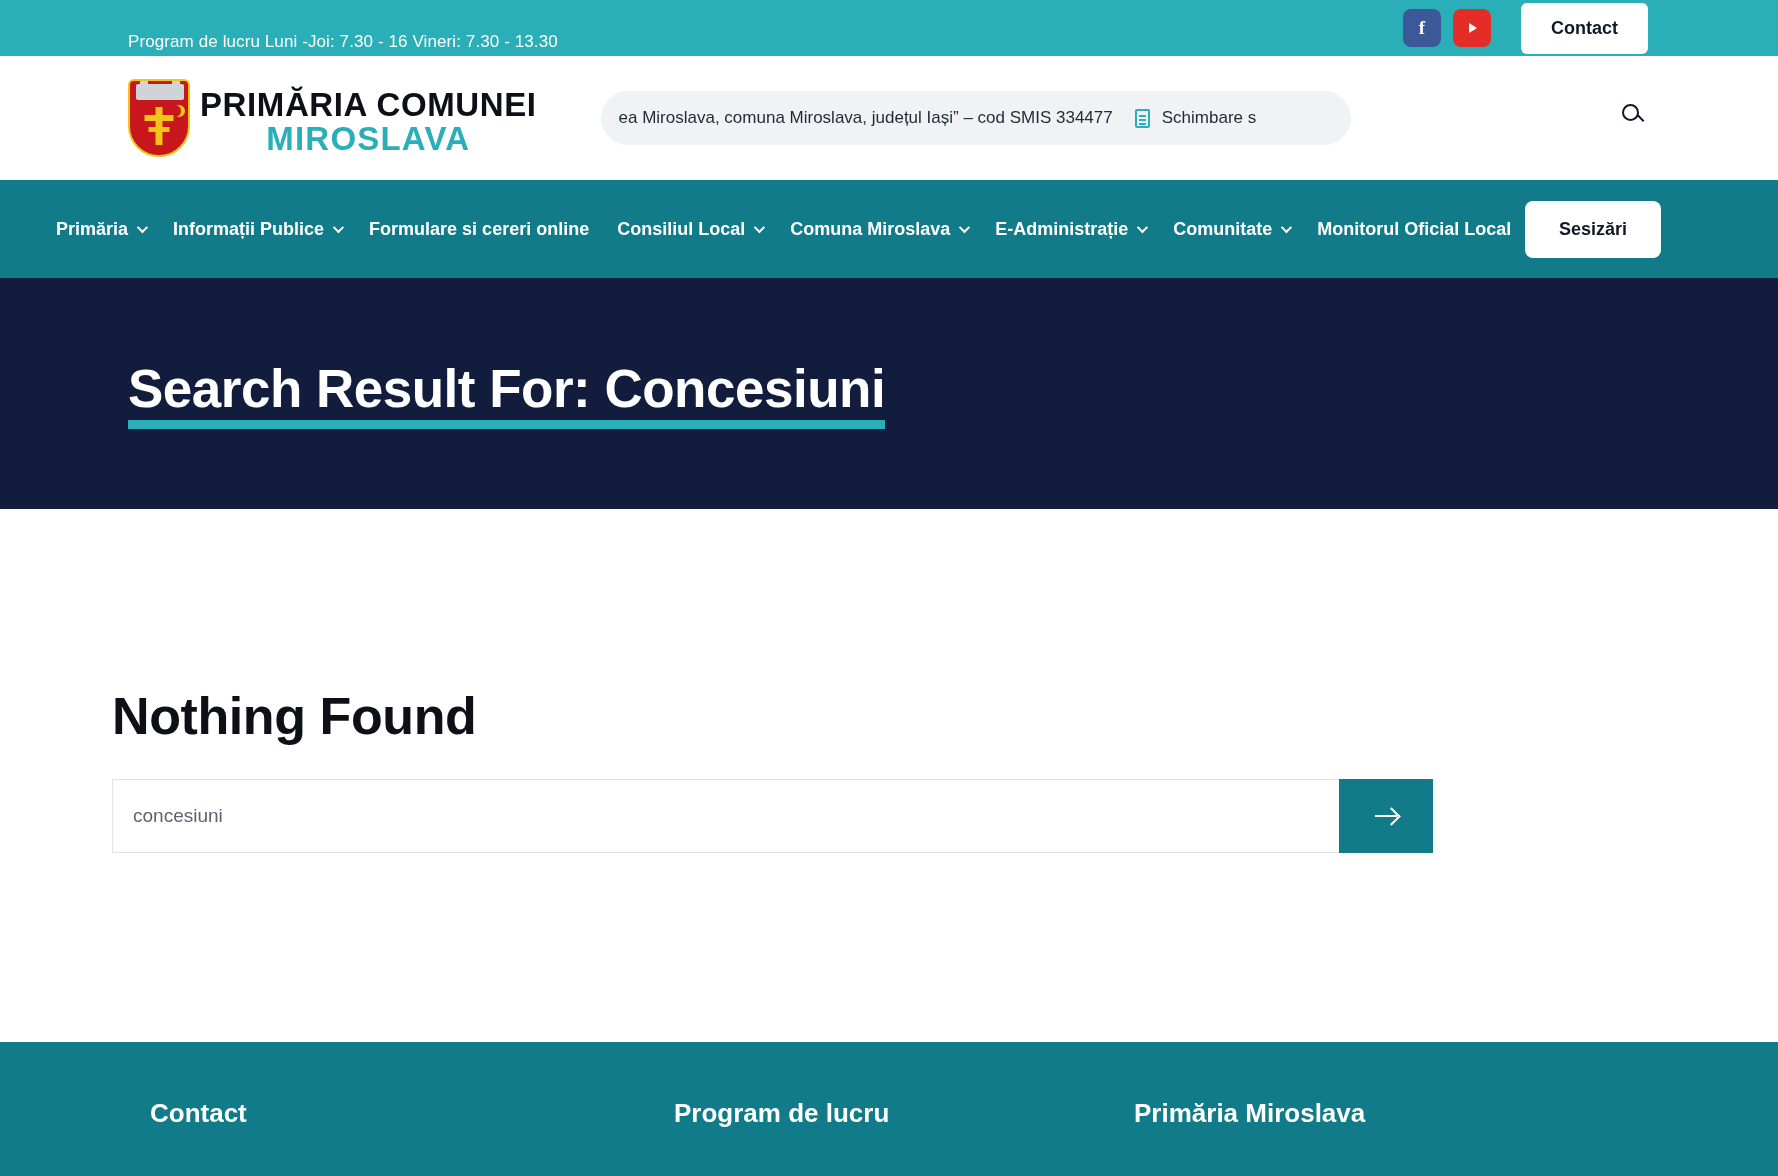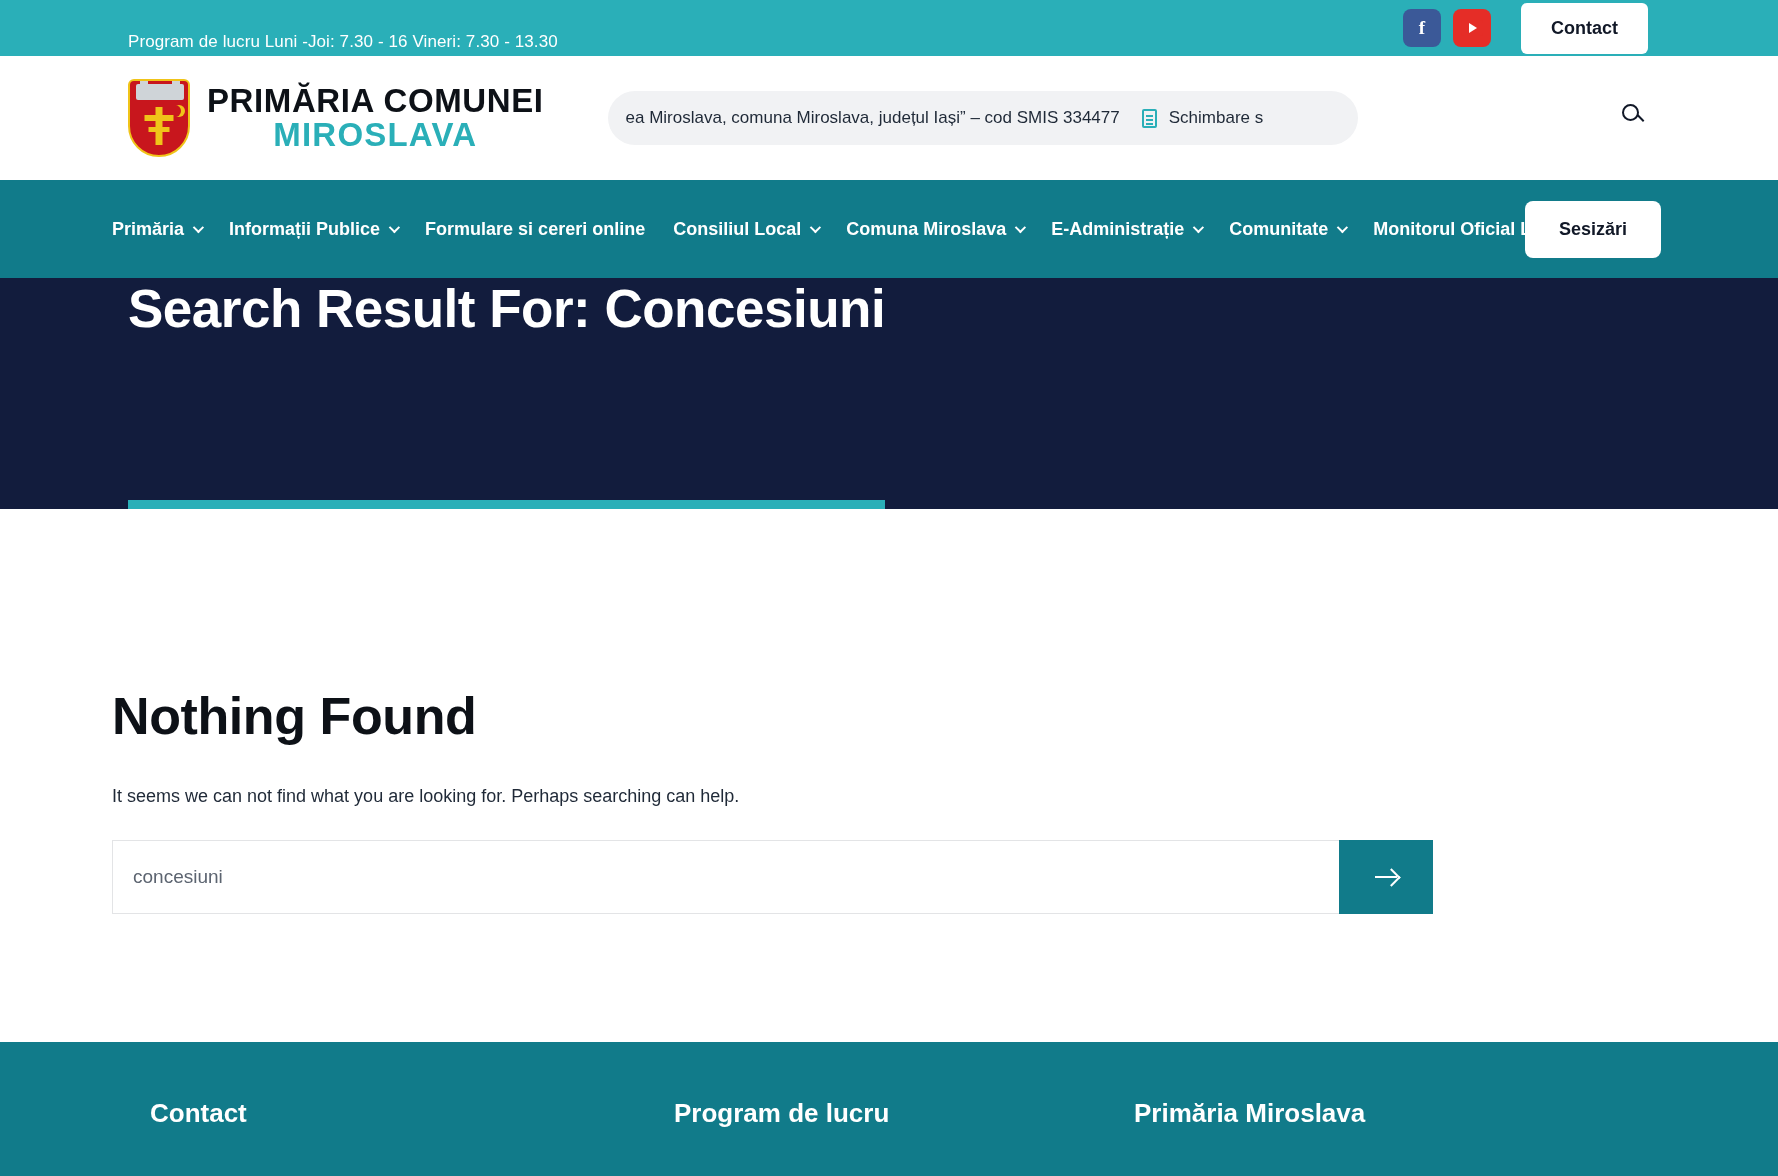--- a/index.html
+++ b/index.html
@@ -73,21 +73,21 @@
 
   
   .header {
     height: 124px;
     background: #ffffff;
     display: flex;
     align-items: center;
     padding: 0 128px;
     position: relative;
   }
-  .logo-wrap { display: flex; align-items: center; gap: 17px; }
+  .logo-wrap { display: flex; align-items: flex-end; gap: 10px; }
   .crest {
     width: 62px; height: 78px;
     position: relative;
   }
   .crest-shield {
     width: 62px; height: 78px;
     background: #c8161d;
     border-radius: 6px 6px 31px 31px;
     border: 2px solid #f0c419;
     position: relative;
@@ -191,21 +191,21 @@
     transform: rotate(45deg);
     right: -8px; bottom: 0px;
   }
 
   
   .nav {
     height: 98px;
     background: #117b8a;
     display: flex;
     align-items: center;
-    padding: 0 112px;
+    padding: 0 56px;
     position: relative;
   }
   .nav-items { display: flex; align-items: center; gap: 0; }
   .nav-item {
     color: #ffffff;
     font-size: 18px;
     font-weight: bold;
     padding: 0 14px;
     display: flex;
     align-items: center;
@@ -235,20 +235,21 @@
 
   
   .hero {
     height: 231px;
     background:
       linear-gradient(rgba(18,28,61,0.93), rgba(18,28,61,0.93)),
       repeating-linear-gradient(90deg, #2b3a63 0 38px, #223055 38px 78px),
       #182murky;
     background-color: #121c3d;
     display: flex;
+    align-items: center;
     padding: 0 128px;
     position: relative;
     overflow: hidden;
   }
   .hero-title {
     position: relative;
     color: #ffffff;
     font-size: 53px;
     font-weight: bold;
     letter-spacing: -0.5px;
@@ -415,21 +416,20 @@
 
 <div class="hero">
   <div class="hero-title">
     <span>Search Result For: Concesiuni</span>
     <span class="hero-underline"></span>
   </div>
 </div>
 
 <div class="main">
   <h1 class="nothing-found">Nothing Found</h1>
-  <p class="nf-desc">It seems we can not find what you are looking for. Perhaps searching can help.</p>
   <div class="searchform">
     <input type="text" value="concesiuni" style="">
     <div class="search-submit">
       <span class="arrow"></span>
     </div>
   </div>
 </div>
 
 <div class="footer">
   <div class="footer-col fc1">Contact</div>

